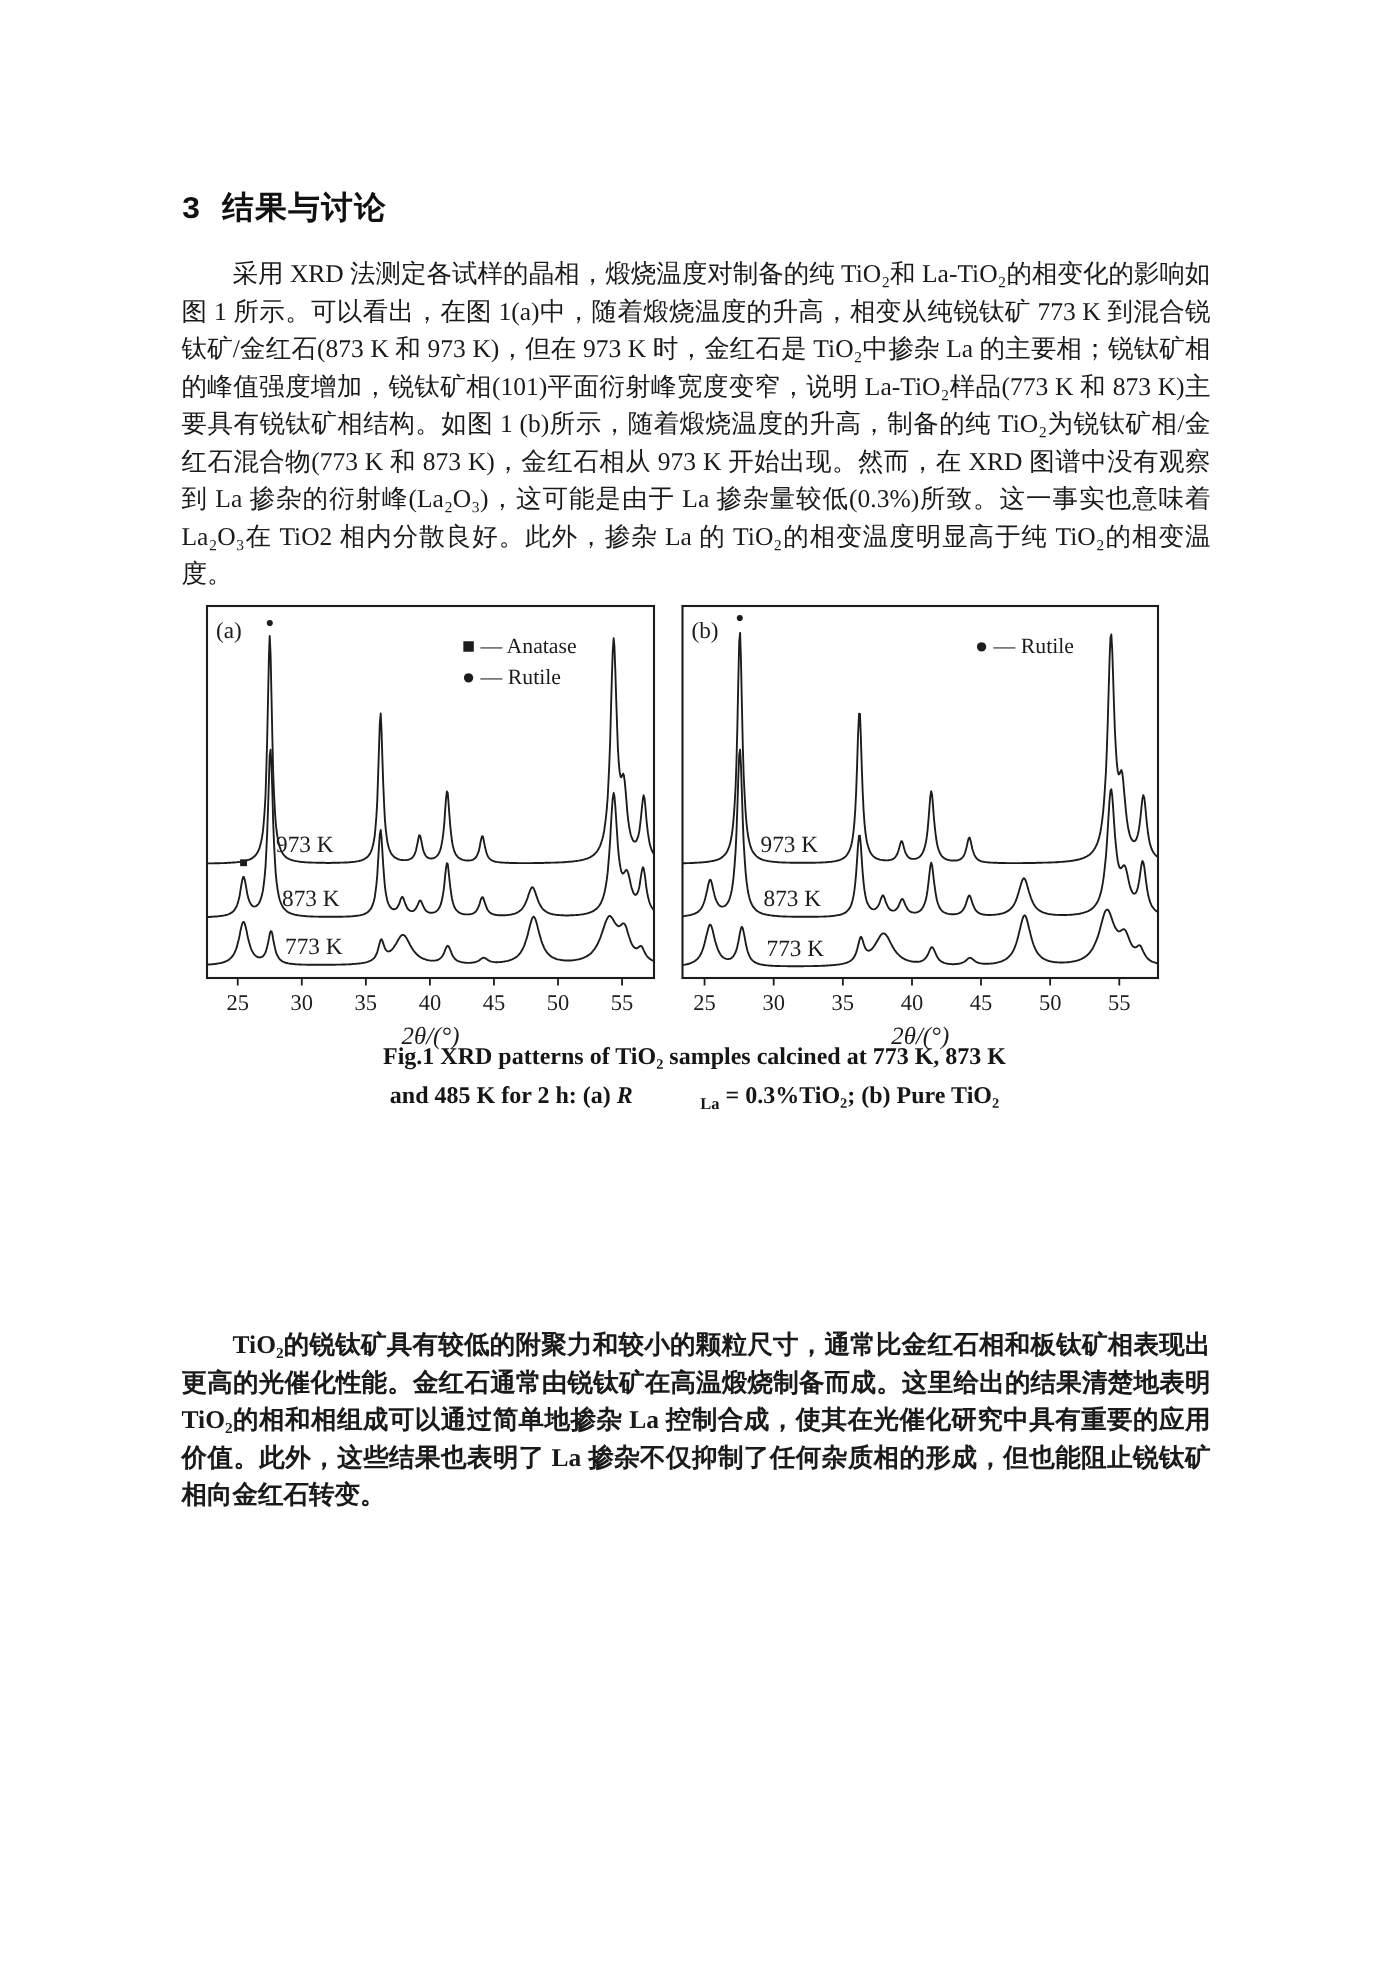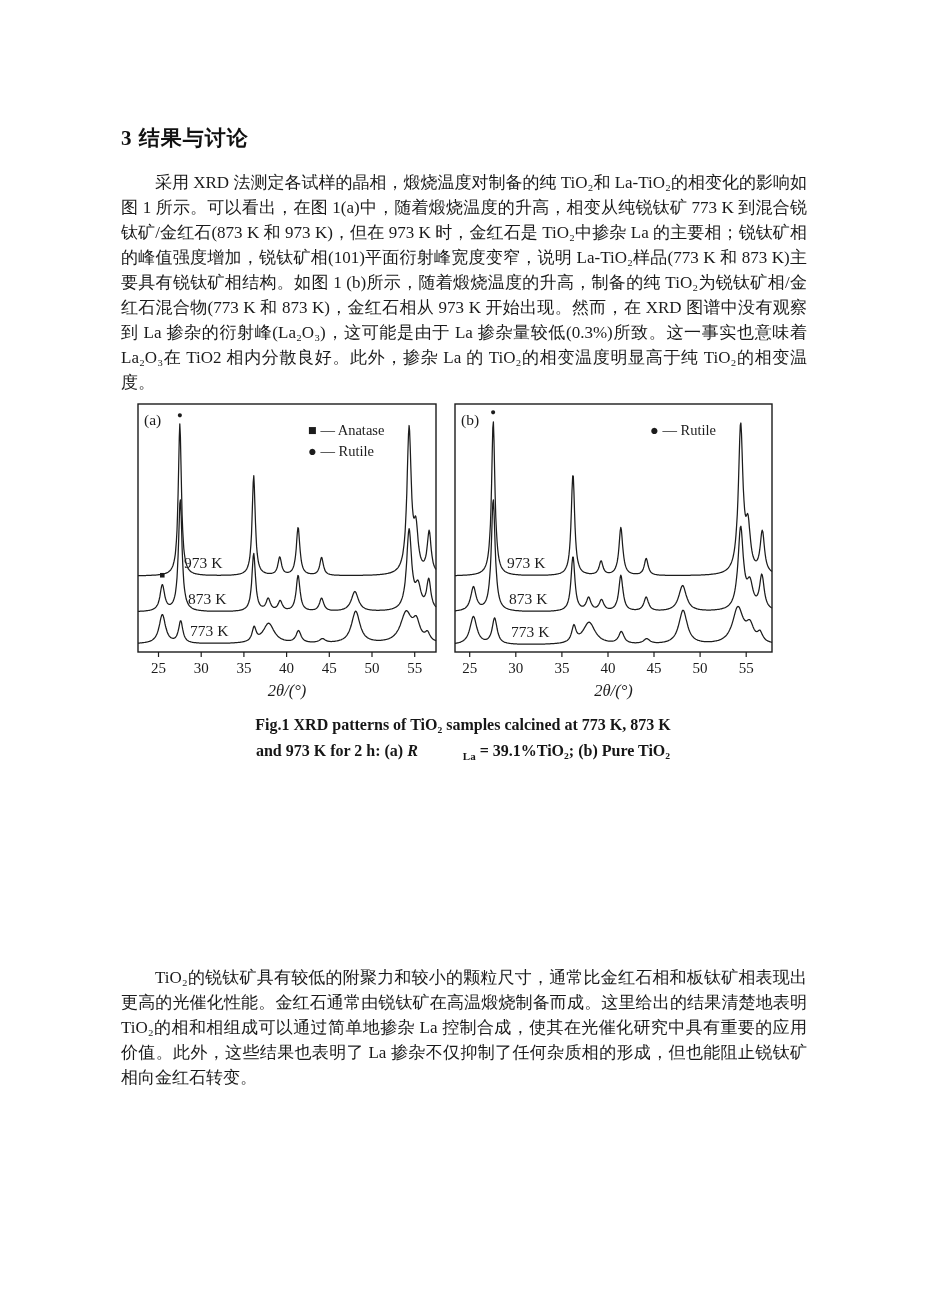--- a/index.html
+++ b/index.html
@@ -6,40 +6,40 @@
   .page{
     position:relative;
     width:926px;height:1309px;
     background:#ffffff;
     font-family:"Liberation Serif","DejaVu Serif",serif;
     color:#151515;
     overflow:hidden;
   }
   .heading{
     position:absolute;left:121px;top:124px;
-    font-family:Liberation Serif, serif;
+    font-family:Liberation Mono, monospace;
     font-size:21px;font-weight:bold;color:#111;
     letter-spacing:1px;
   }
   .para{
     position:absolute;left:121px;width:686px;
     font-size:17px;line-height:25px;
     text-align:justify;text-justify:inter-ideograph;
     text-indent:2em;color:#1a1a1a;
   }
   .para-1{top:170px;}
   .para-2{top:793px;}
-  .para-3{top:965px;}
+  .para-3{top:884px;font-weight:bold;}
   .figure{position:absolute;left:0;top:0;width:926px;}
   .chart{position:absolute;}
   .chart-a{left:133px;top:399px;}
   .chart-b{left:450px;top:399px;}
   svg text{font-family:"Liberation Serif","DejaVu Serif",serif;fill:#1c1c1c;}
   .fig-caption{
-    position:absolute;left:130px;top:712px;width:666px;
+    position:absolute;left:130px;top:692px;width:666px;
     text-align:center;font-weight:bold;font-size:16px;line-height:26px;color:#161616;
   }
   .fig-caption sub{font-size:11px;margin-left:45px;}
   .ital{font-style:italic;}
 </style>
 </head>
 <body>
 
 <div class="page">
 
@@ -120,20 +120,20 @@
           <text x="200" y="36" font-size="14.5">● — Rutile</text>
         </g>
         <text x="11" y="26" font-size="15.5">(b)</text>
         <g>
           <text x="43.2" y="15.9" text-anchor="middle" font-size="9.5">●</text>
         </g>
       </svg>
 
     <div class="fig-caption">
       <div>Fig.1 XRD patterns of TiO₂ samples calcined at 773 K, 873 K</div>
-      <div><span>and 973 K for 2 h: (a) </span><span class="ital">R</span><sub>La</sub><span> = 39.1%TiO₂; (b) Pure TiO₂</span></div>
+      <div><span>and 485 K for 2 h: (a) </span><span class="ital">R</span><sub>La</sub><span> = 0.3%TiO₂; (b) Pure TiO₂</span></div>
     </div>
   </div>
 
 
   <div class="para para-3">TiO₂的锐钛矿具有较低的附聚力和较小的颗粒尺寸，通常比金红石相和板钛矿相表现出更高的光催化性能。金红石通常由锐钛矿在高温煅烧制备而成。这里给出的结果清楚地表明TiO₂的相和相组成可以通过简单地掺杂 La 控制合成，使其在光催化研究中具有重要的应用价值。此外，这些结果也表明了 La 掺杂不仅抑制了任何杂质相的形成，但也能阻止锐钛矿相向金红石转变。</div>
 
 </div>
 
 </body></html>

